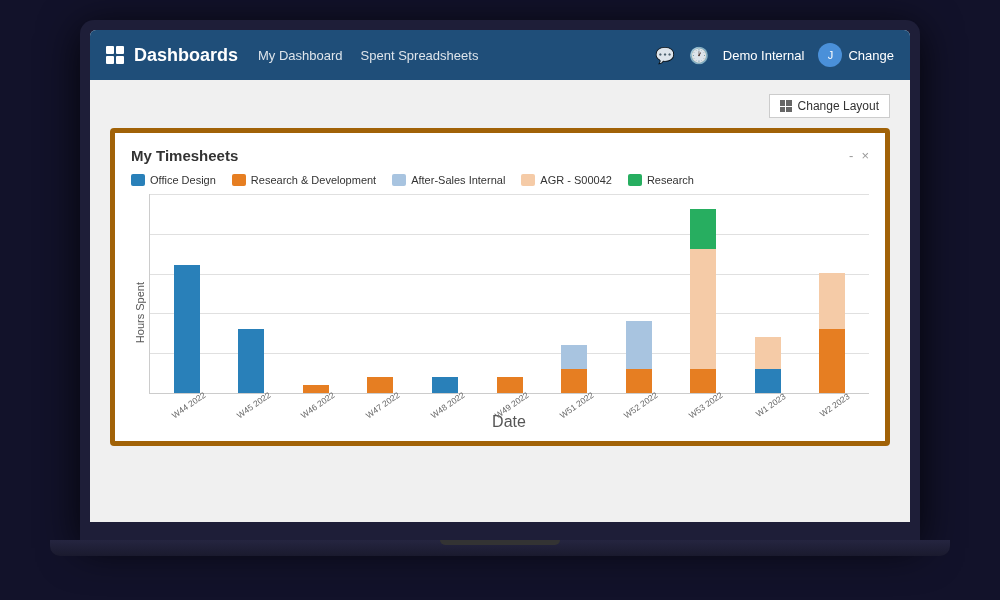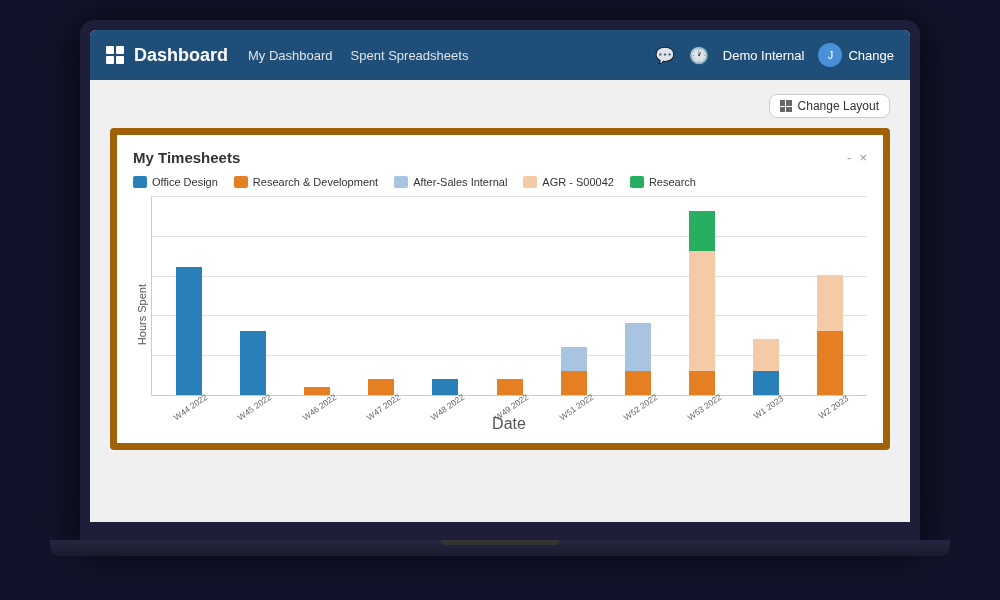--- a/index.html
+++ b/index.html
@@ -124,21 +124,21 @@
       justify-content: flex-end;
       margin-bottom: 10px;
     }
 
     .change-layout-btn {
       display: flex;
       align-items: center;
       gap: 6px;
       background: white;
       border: 1px solid #ccc;
-      border-radius: 8px;
+      border-radius: 0;
       padding: 4px 10px;
       font-size: 12px;
       color: #333;
       cursor: pointer;
     }
 
     .layout-icon {
       display: grid;
       grid-template-columns: 1fr 1fr;
       gap: 1px;
@@ -147,21 +147,21 @@
     }
 
     .layout-icon span {
       background: #666;
       display: block;
     }
 
     
     .chart-card {
       background: white;
-      border: 7px solid #a16207;
+      border: 5px solid #a16207;
       border-radius: 4px;
       padding: 14px 16px 10px 16px;
     }
 
     .chart-card-header {
       display: flex;
       justify-content: space-between;
       align-items: center;
       margin-bottom: 10px;
     }
@@ -228,21 +228,21 @@
       <div class="laptop-screen">
 
         <nav class="navbar">
           <div class="navbar-brand">
             <div class="brand-grid-icon">
               <span></span>
                 <span></span>
                 <span></span>
                 <span></span>
             </div>
-            <span class="brand-title">Dashboard</span>
+            <span class="brand-title">Dashboards</span>
           </div>
           <div class="nav-links">
             <a class="nav-link">My Dashboard</a>
             <a class="nav-link">Spent Spreadsheets</a>
           </div>
           <div class="nav-right">
             <span class="nav-icon">💬</span>
             <span class="nav-icon">🕐</span>
             <span class="nav-company">Demo Internal</span>
             <div class="nav-user">

